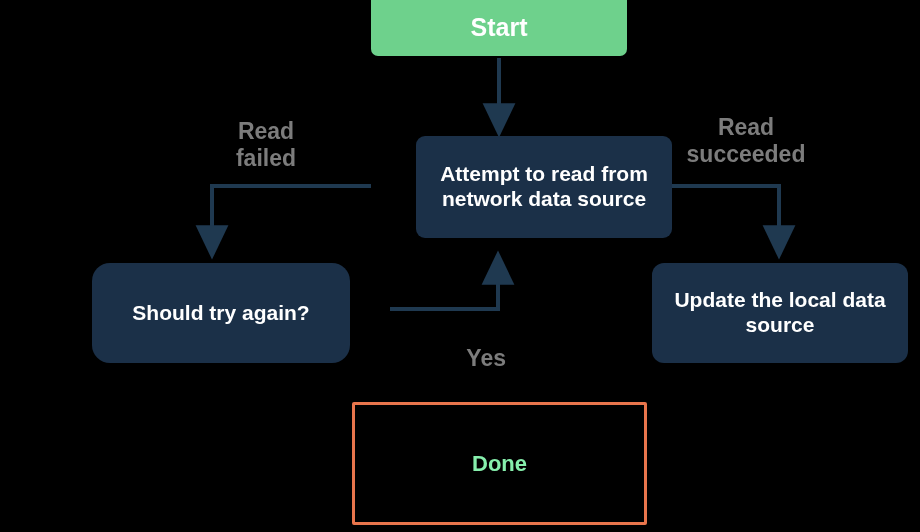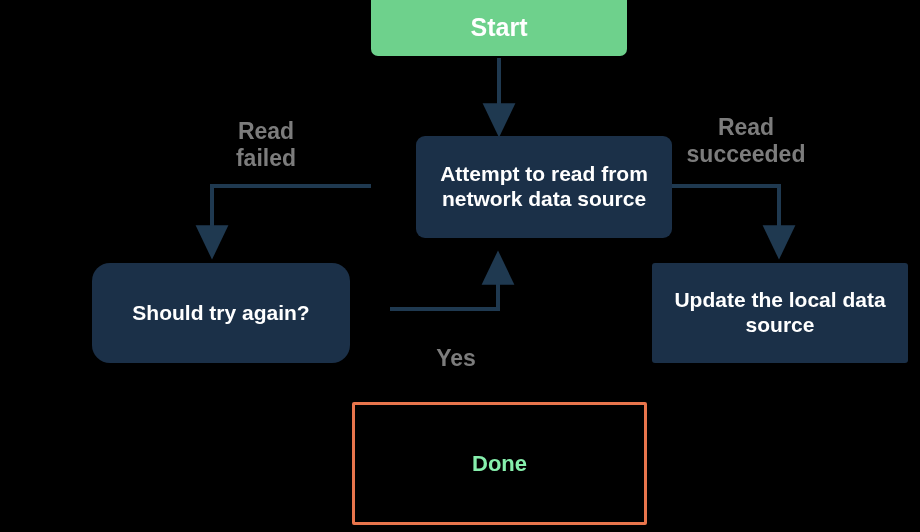--- a/index.html
+++ b/index.html
@@ -66,21 +66,21 @@
     font-weight: 700;
     padding: 0 12px;
   }
 
   .node-update {
     left: 652px;
     top: 263px;
     width: 256px;
     height: 100px;
     background: #1b3048;
-    border-radius: 3px;
+    border-radius: 12px;
     color: #ffffff;
     font-size: 21px;
     font-weight: 700;
     padding: 0 14px;
   }
 
   .node-done {
     left: 352px;
     top: 402px;
     width: 295px;
@@ -98,21 +98,21 @@
     position: absolute;
     color: #7c7c7c;
     font-size: 23px;
     font-weight: 700;
     text-align: center;
     line-height: 1.17;
     white-space: pre-line;
   }
   .label-read-failed    { left: 196px; top: 118px; width: 140px; }
   .label-read-succeeded { left: 668px; top: 114px; width: 156px; }
-  .label-yes            { left: 406px; top: 345px; width: 100px; }
+  .label-yes            { left: 406px; top: 345px; width: 100px; text-align: right; }
   .label-no             { left: 72px;  top: 443px; width: 100px; }
 
   
   .edges {
     position: absolute;
     left: 0;
     top: 0;
     width: 920px;
     height: 532px;
     pointer-events: none;

